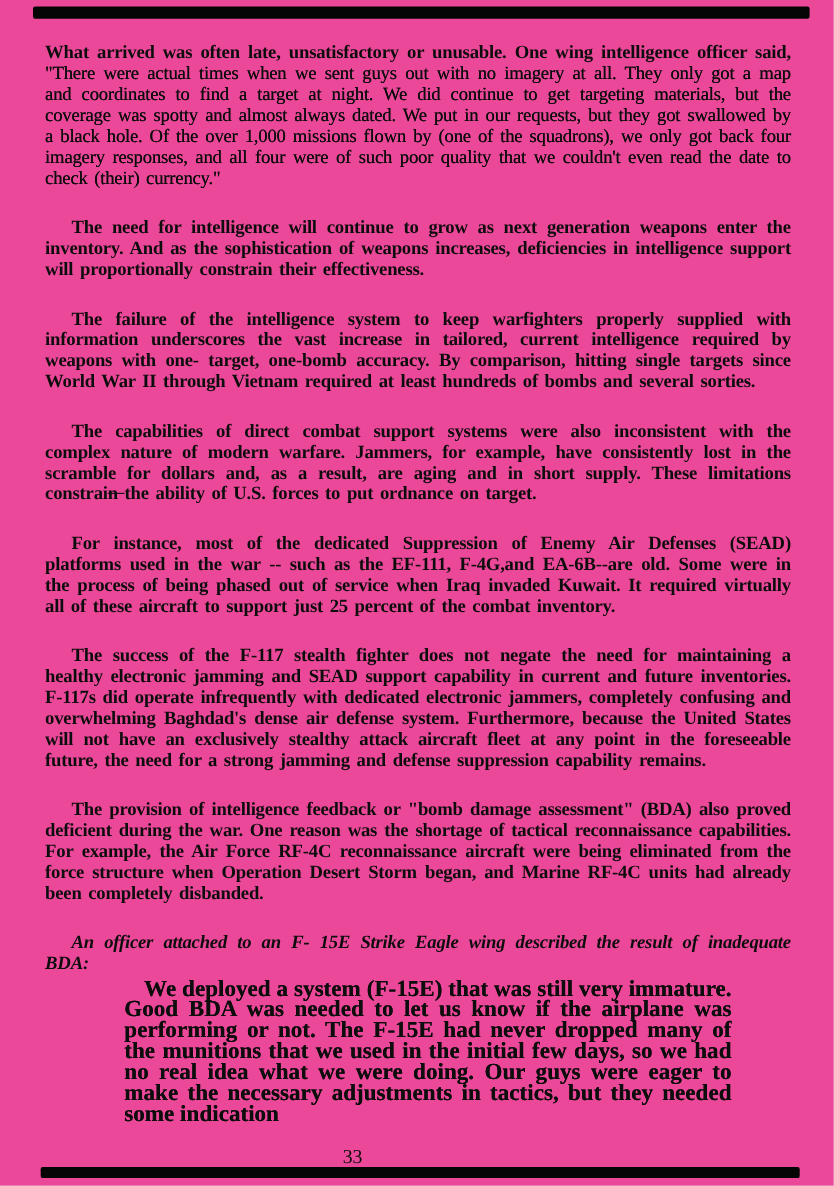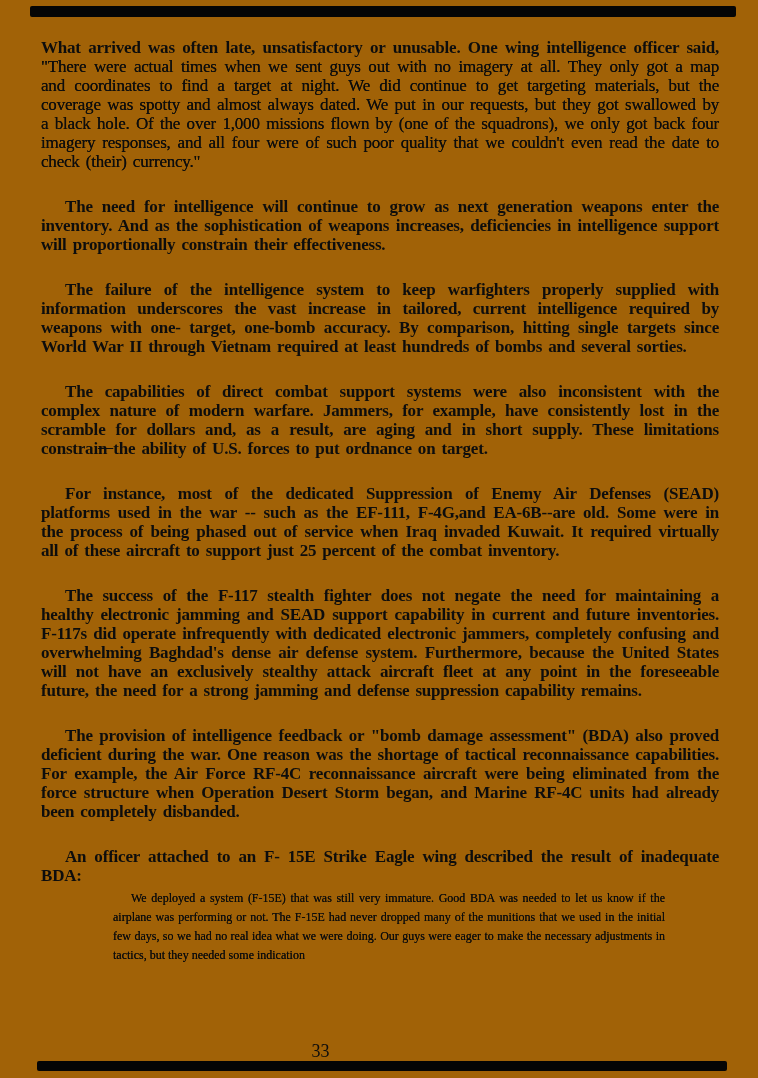--- a/index.html
+++ b/index.html
@@ -5,21 +5,21 @@
   html, body {
     margin: 0;
     padding: 0;
     background: #e8e8e8;
   }
   .page {
     position: relative;
     width: 758px;
     height: 1078px;
     margin: 0 auto;
-    background: #a16207;
+    background: #ec4899;
     overflow: hidden;
     font-family: "Liberation Serif", "DejaVu Serif", serif;
     color: #0d0d0d;
   }
   .scan-bar {
     position: absolute;
     background: #050505;
     border-radius: 2px;
   }
   .scan-bar.top {
@@ -48,34 +48,35 @@
     text-align: justify;
     text-indent: 24px;
     letter-spacing: -0.2px;
     word-spacing: 2px;
   }
   p.body.opening {
     text-indent: 0;
   }
   p.body.officer-intro {
     margin-bottom: 4px;
+    font-style: italic;
   }
   .regular {
     font-weight: 400;
     text-shadow: 0 0 0.3px currentColor; 
   }
   .struck {
     text-decoration: line-through;
   }
   .block-quote {
     margin: 0 0 0 72px;
     width: 552px;
-    font-size: 12px;
+    font-size: 21px;
     line-height: 19px;
-    font-weight: 400;
+    font-weight: 700;
     text-align: justify;
     text-indent: 18px;
     text-shadow: 0 0 0.3px currentColor;
   }
   .page-number {
     position: absolute;
     left: 0;
     top: 1041px;
     width: 641px;
     text-align: center;

